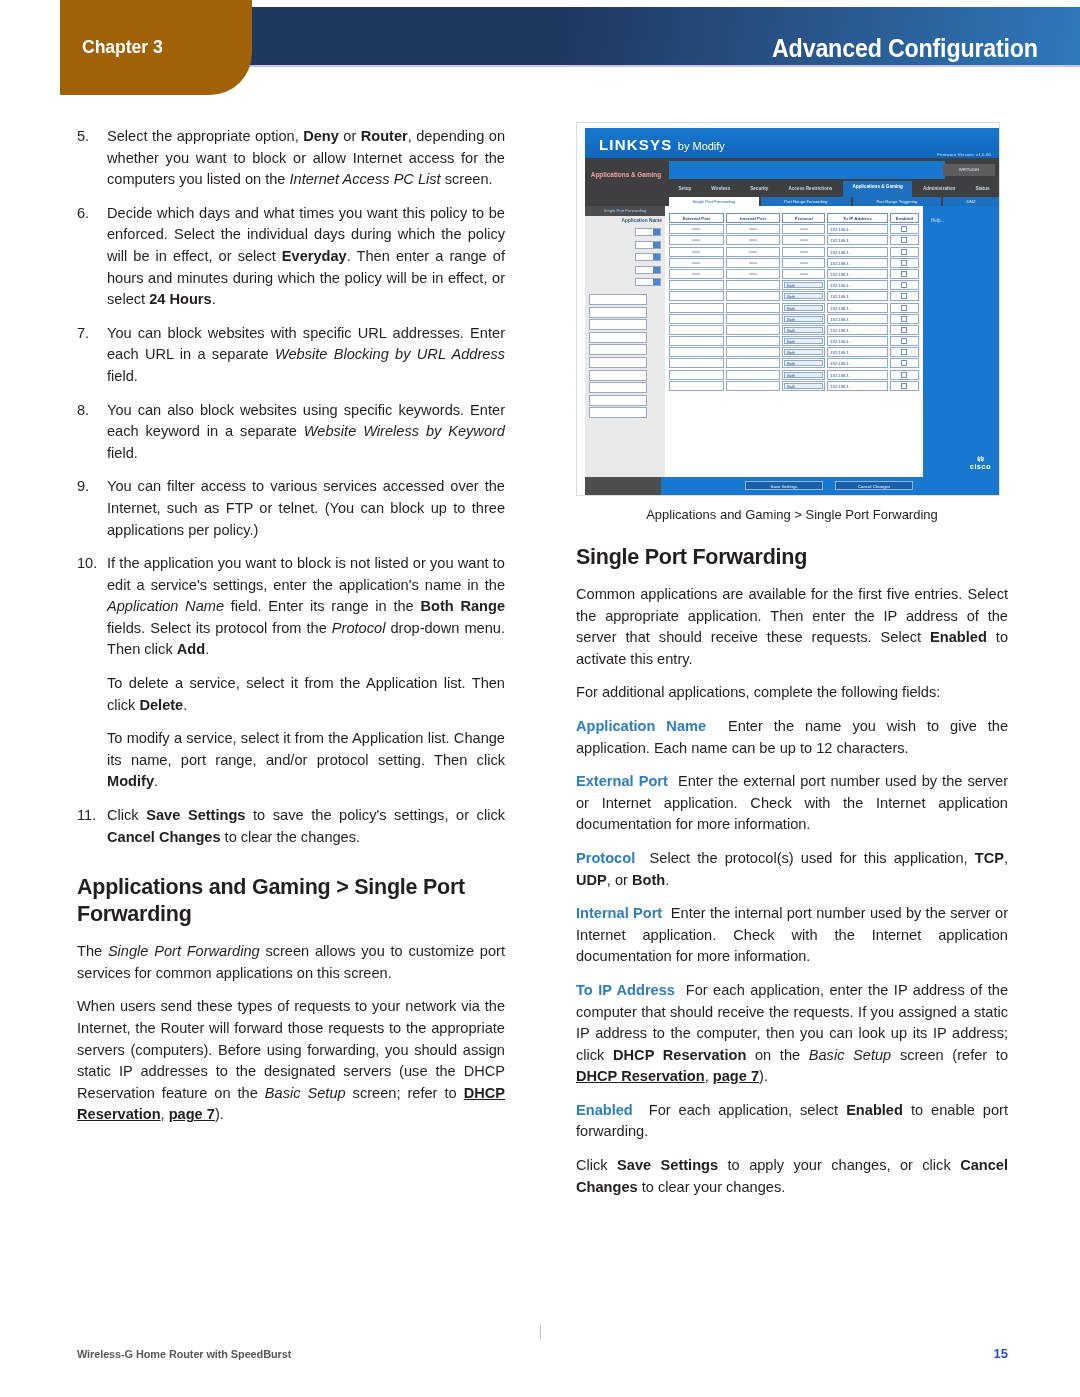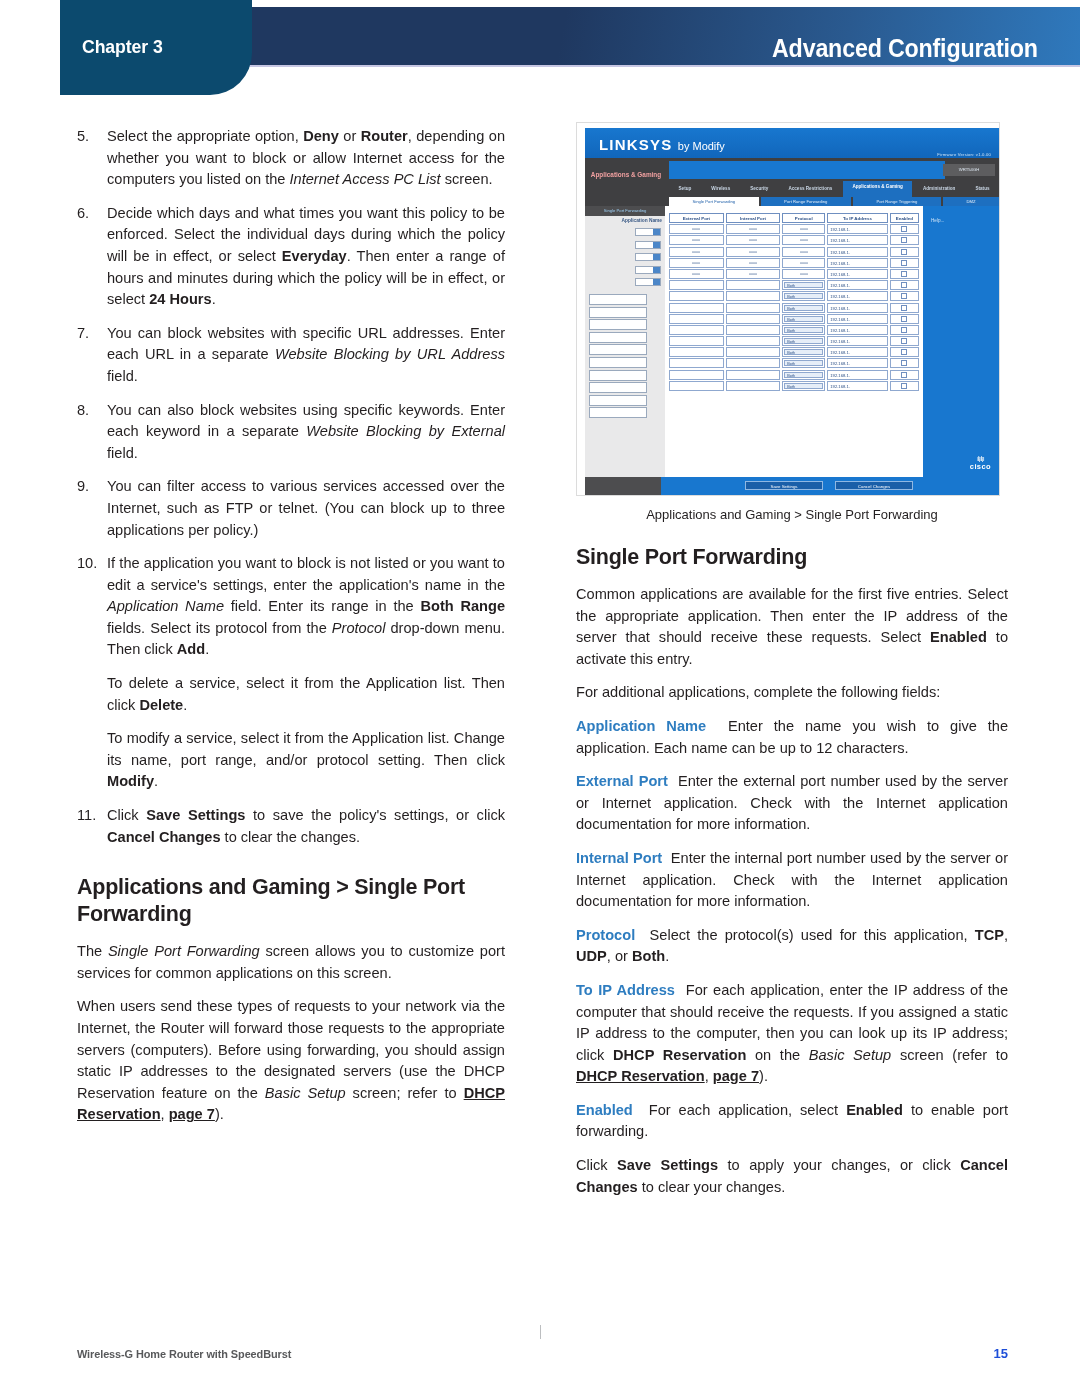--- a/index.html
+++ b/index.html
@@ -27,21 +27,21 @@
   }
   .header-title {
     position: absolute; right: 42px; top: 50%; transform: translateY(-50%);
     color: #ffffff; font-size: 25px; font-weight: bold;
     letter-spacing: -.2px; white-space: nowrap;
     font-family: "Liberation Sans", sans-serif;
     transform: translateY(-50%) scaleX(.93); transform-origin: right center;
   }
   .chapter-tab {
     position: absolute; top: 0; left: 60px; width: 192px; height: 95px;
-    background: #0c4a6e;
+    background: #a16207;
     border-bottom-right-radius: 42px;
   }
   .chapter-tab-label {
     position: absolute; left: 22px; top: 36px;
     color: #ffffff; font-size: 19px; font-weight: bold; letter-spacing: -.1px;
     display: inline-block; transform: scaleX(.93); transform-origin: left center;
   }
 
   
   .col-left {
@@ -272,21 +272,21 @@
       </div>
       <div class="num-item">
         <div class="num">7.</div>
         <div class="body">
           <p class="tight">You can block websites with specific URL addresses. Enter each URL in a separate <i>Website Blocking by URL Address</i> field.</p>
         </div>
       </div>
       <div class="num-item">
         <div class="num">8.</div>
         <div class="body">
-          <p class="tight">You can also block websites using specific keywords. Enter each keyword in a separate <i>Website Blocking by External</i> field.</p>
+          <p class="tight">You can also block websites using specific keywords. Enter each keyword in a separate <i>Website Wireless by Keyword</i> field.</p>
         </div>
       </div>
       <div class="num-item">
         <div class="num">9.</div>
         <div class="body">
           <p class="tight">You can filter access to various services accessed over the Internet, such as FTP or telnet. (You can block up to three applications per policy.)</p>
         </div>
       </div>
       <div class="num-item">
         <div class="num">10.</div>
@@ -615,22 +615,22 @@
 
   <h2 class="sec-head right-head">Single Port Forwarding</h2>
 
   <div id="right-intro-host">
       <p class="para">Common applications are available for the first five entries. Select the appropriate application. Then enter the IP address of the server that should receive these requests. Select <b>Enabled</b> to activate this entry.</p>
       <p class="para">For additional applications, complete the following fields:</p>
     </div>
   <div id="right-defs-host">
       <p class="para"><span class="term" style="color: rgb(46, 125, 192);">Application Name</span><span>&nbsp; Enter the name you wish to give the application. Each name can be up to 12 characters.</span></p>
       <p class="para"><span class="term" style="color: rgb(46, 125, 192);">External Port</span><span>&nbsp; Enter the external port number used by the server or Internet application. Check with the Internet application documentation for more information.</span></p>
+      <p class="para"><span class="term" style="color: rgb(46, 125, 192);">Protocol</span><span>&nbsp; Select the protocol(s) used for this application, <b>TCP</b>, <b>UDP</b>, or <b>Both</b>.</span></p>
       <p class="para"><span class="term" style="color: rgb(46, 125, 192);">Internal Port</span><span>&nbsp; Enter the internal port number used by the server or Internet application. Check with the Internet application documentation for more information.</span></p>
-      <p class="para"><span class="term" style="color: rgb(46, 125, 192);">Protocol</span><span>&nbsp; Select the protocol(s) used for this application, <b>TCP</b>, <b>UDP</b>, or <b>Both</b>.</span></p>
       <p class="para"><span class="term" style="color: rgb(46, 125, 192);">To IP Address</span><span>&nbsp; For each application, enter the IP address of the computer that should receive the requests. If you assigned a static IP address to the computer, then you can look up its IP address; click <b>DHCP Reservation</b> on the <i>Basic Setup</i> screen (refer to <b class="ul-bold">DHCP Reservation</b>, <b class="ul-bold">page 7</b>).</span></p>
       <p class="para"><span class="term" style="color: rgb(46, 125, 192);">Enabled</span><span>&nbsp; For each application, select <b>Enabled</b> to enable port forwarding.</span></p>
     </div>
   <div id="right-closing-host">
       <p class="para">Click <b>Save Settings</b> to apply your changes, or click <b>Cancel Changes</b> to clear your changes.</p>
     </div>
 </div>
 
 <div class="footer-rule"></div>
 <div class="footer">

